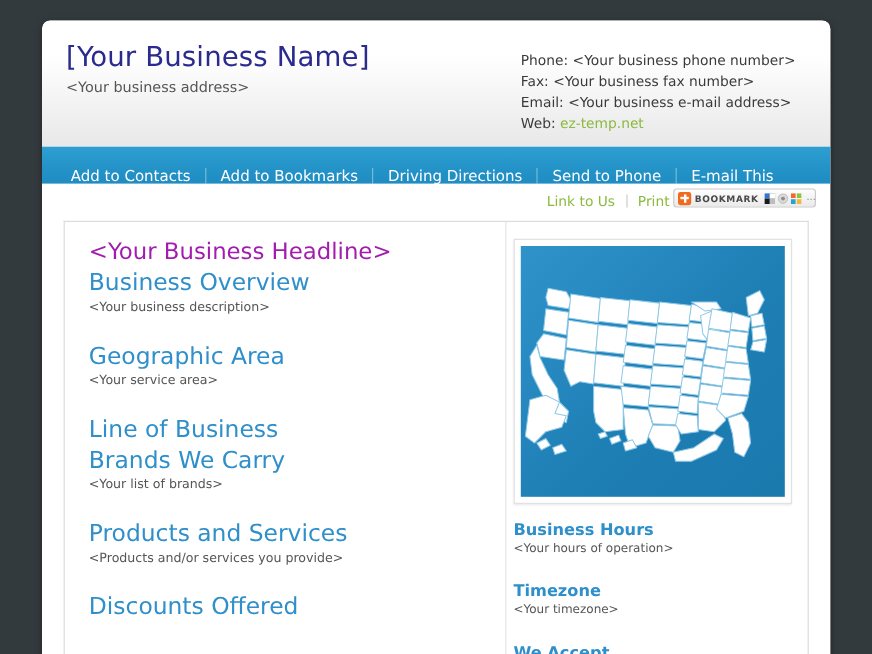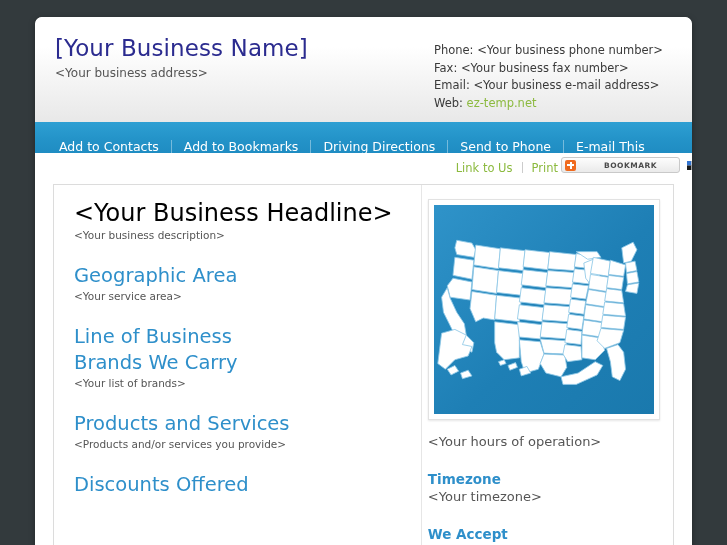--- a/index.html
+++ b/index.html
@@ -68,21 +68,21 @@
     font-size:11.5px;white-space:nowrap;text-align:right;
   }
   .util .links a{color:#8cba3f;text-decoration:none;padding:0 9px;}
   .util .links .sep{display:inline-block;width:1px;height:11px;background:#ccc;vertical-align:-1px;}
 
   .bookmark{
     position:absolute;right:12px;top:4px;
     height:16px;width:119px;
     border:1px solid #c9c9c9;border-radius:3px;
     background:linear-gradient(to bottom,#fdfdfd,#eaeaea);
-    display:flex;align-items:center;padding:0 3px;box-sizing:border-box;gap:25px;
+    display:flex;align-items:center;padding:0 3px;box-sizing:border-box;
   }
   .bm-plus{
     width:11px;height:11px;border-radius:2px;
     background:#f06a1e;position:relative;flex:0 0 auto;margin-right:3px;
   }
   .bm-plus:before,.bm-plus:after{
     content:"";position:absolute;background:#fff;
   }
   .bm-plus:before{left:2px;top:4.5px;width:7px;height:2px;}
   .bm-plus:after{left:4.5px;top:2px;width:2px;height:7px;}
@@ -95,40 +95,40 @@
   .content{
     margin:0 18px 0 18px;
     border:1px solid #dcdcdc;border-bottom:none;
     background:#fff;
     display:flex;
     min-height:360px;
   }
   .col-left{width:368px;padding:14px 12px 6px 20px;box-sizing:border-box;}
   .col-right{width:253px;padding:14px 10px 6px 4px;box-sizing:border-box;border-left:1px solid #e6e6e6;}
 
-  .headline{font-size:24px;color:#000000;margin:0 0 2px 0;font-weight:400;}
+  .headline{font-size:19px;color:#a21caf;margin:0 0 2px 0;font-weight:400;}
   h2.sec{font-size:19.5px;color:#2e8fca;margin:0;font-weight:400;line-height:26px;}
   p.desc{font-size:10.5px;color:#555;margin:1px 0 22px 0;}
 
   .map-frame{
     width:232px;height:221px;background:#fff;
     border:1px solid #e2e2e2;
     padding:5px;box-sizing:border-box;
     box-shadow:0 1px 2px rgba(0,0,0,.10);
     margin:0 0 14px 2px;
   }
   .map-inner{
     width:100%;height:100%;
     background:linear-gradient(135deg,#2f93c9 0%,#1e7fb5 55%,#1a79ad 100%);
     position:relative;overflow:hidden;
   }
   .map-inner svg{position:absolute;left:0;top:0;width:100%;height:100%;}
 
   h3.sub{font-size:13.5px;color:#2e8fca;margin:0 0 0 2px;font-weight:bold;}
-  p.subdesc{font-size:13px;color:#555;margin:2px 0 22px 2px;}
+  p.subdesc{font-size:10px;color:#555;margin:2px 0 22px 2px;}
 </style>
 </head>
 <body>
 
 <div id="page">
 
   <div class="card">
 
     <div class="hdr">
       <div class="biz-name">[Your Business Name]</div>
@@ -190,20 +190,21 @@
           <span class="bm-dots">...</span>
         </span>
       </div>
     </div>
 
     <div class="content">
 
       <div class="col-left">
         <div class="headline">&lt;Your Business Headline&gt;</div>
 
+        <h2 class="sec">Business Overview</h2>
         <p class="desc">&lt;Your business description&gt;</p>
 
         <h2 class="sec">Geographic Area</h2>
         <p class="desc">&lt;Your service area&gt;</p>
 
         <h2 class="sec">Line of Business</h2>
 
         <h2 class="sec">Brands We Carry</h2>
         <p class="desc">&lt;Your list of brands&gt;</p>
 
@@ -285,20 +286,21 @@
                 <path d="M28 172 L36 169 L40 175 L30 178 Z"></path>
 
                 <path d="M68 160 L74 158 L76 162 L70 164 Z"></path>
                 <path d="M78 164 L86 161 L88 166 L80 169 Z"></path>
                 <path d="M90 168 L98 165 L102 172 L92 175 Z"></path>
               </g>
             </svg>
           </div>
         </div>
 
+        <h3 class="sub">Business Hours</h3>
         <p class="subdesc">&lt;Your hours of operation&gt;</p>
 
         <h3 class="sub">Timezone</h3>
         <p class="subdesc">&lt;Your timezone&gt;</p>
 
         <h3 class="sub">We Accept</h3>
       </div>
 
     </div>
   </div>

